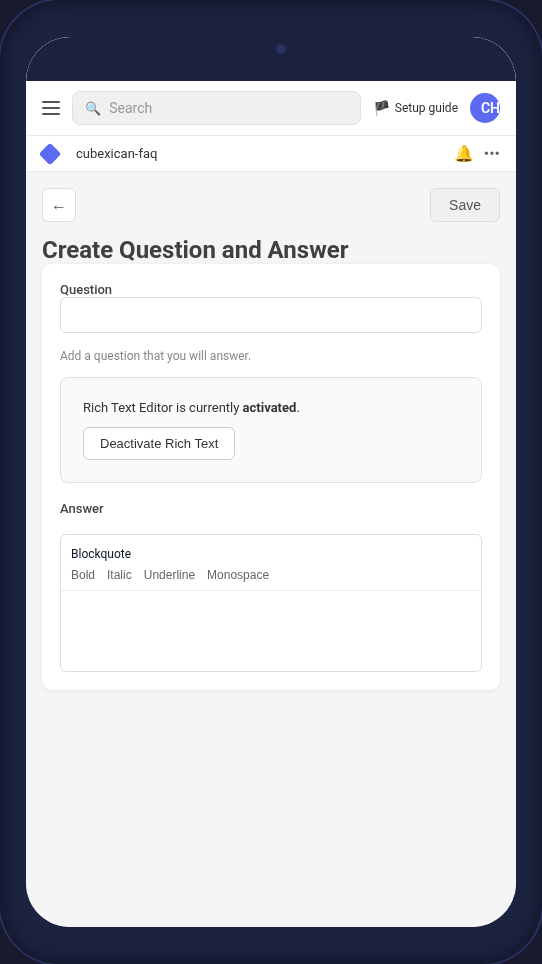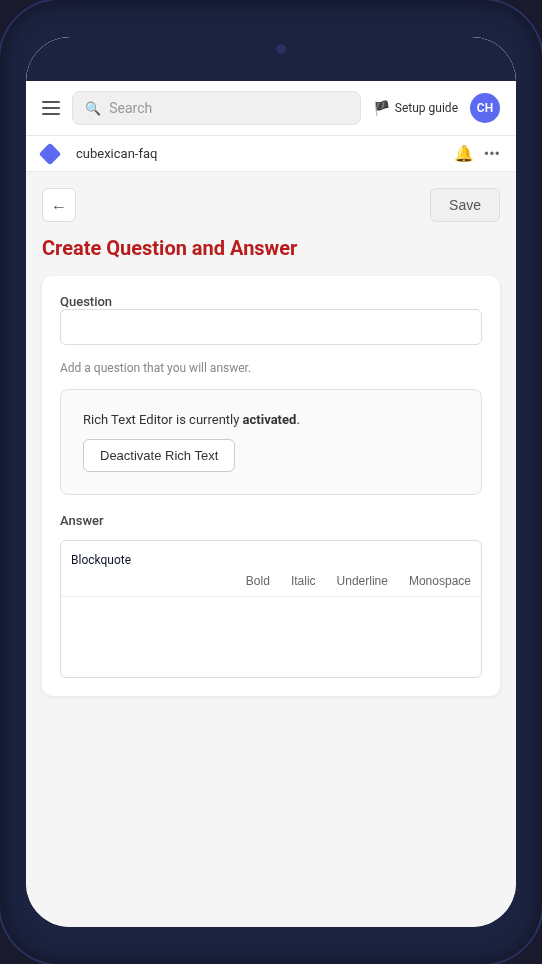--- a/index.html
+++ b/index.html
@@ -140,23 +140,23 @@
       font-size: 14px;
     }
 
     .avatar {
       width: 30px;
       height: 30px;
       background: #5b6af0;
       border-radius: 50%;
       display: flex;
       align-items: center;
-      justify-content: center;
+      justify-content: flex-end;
       color: white;
-      font-size: 12px;
+      font-size: 14px;
       font-weight: 600;
     }
 
     
     .tab-bar {
       background: #ffffff;
       padding: 8px 16px;
       display: flex;
       align-items: center;
       gap: 18px;
@@ -223,24 +223,23 @@
       padding: 8px 18px;
       background: #f0f0f0;
       border: 1px solid #ddd;
       border-radius: 6px;
       font-size: 14px;
       color: #555;
       cursor: pointer;
     }
 
     .page-title {
-      font-size: 20px;
+      font-size: 24px;
       font-weight: 700;
-      color: #b91c1c;
-      margin-bottom: 16px;
+      color: #404040;
     }
 
     .form-card {
       background: #ffffff;
       border-radius: 10px;
       padding: 18px;
       box-shadow: 0 1px 4px rgba(0,0,0,0.07);
     }
 
     .field-label {
@@ -297,21 +296,21 @@
       cursor: pointer;
     }
 
     .answer-section {
       margin-top: 18px;
     }
 
     .answer-label {
       font-size: 13px;
       color: #444;
-      margin-bottom: 12px;
+      margin-bottom: 18px;
       font-weight: 500;
     }
 
     .answer-editor {
       border: 1px solid #ddd;
       border-radius: 6px;
       background: #fff;
       overflow: hidden;
     }
 
@@ -324,22 +323,21 @@
       margin-bottom: 6px;
     }
 
     .blockquote-label {
       font-size: 12px;
       color: #0f172a;
     }
 
     .toolbar-row-2 {
       display: flex;
-      gap: 21px;
-      justify-content: flex-end;
+      gap: 12px;
     }
 
     .toolbar-btn {
       font-size: 12px;
       color: #666;
       cursor: pointer;
       background: none;
       border: none;
       padding: 0;
     }

